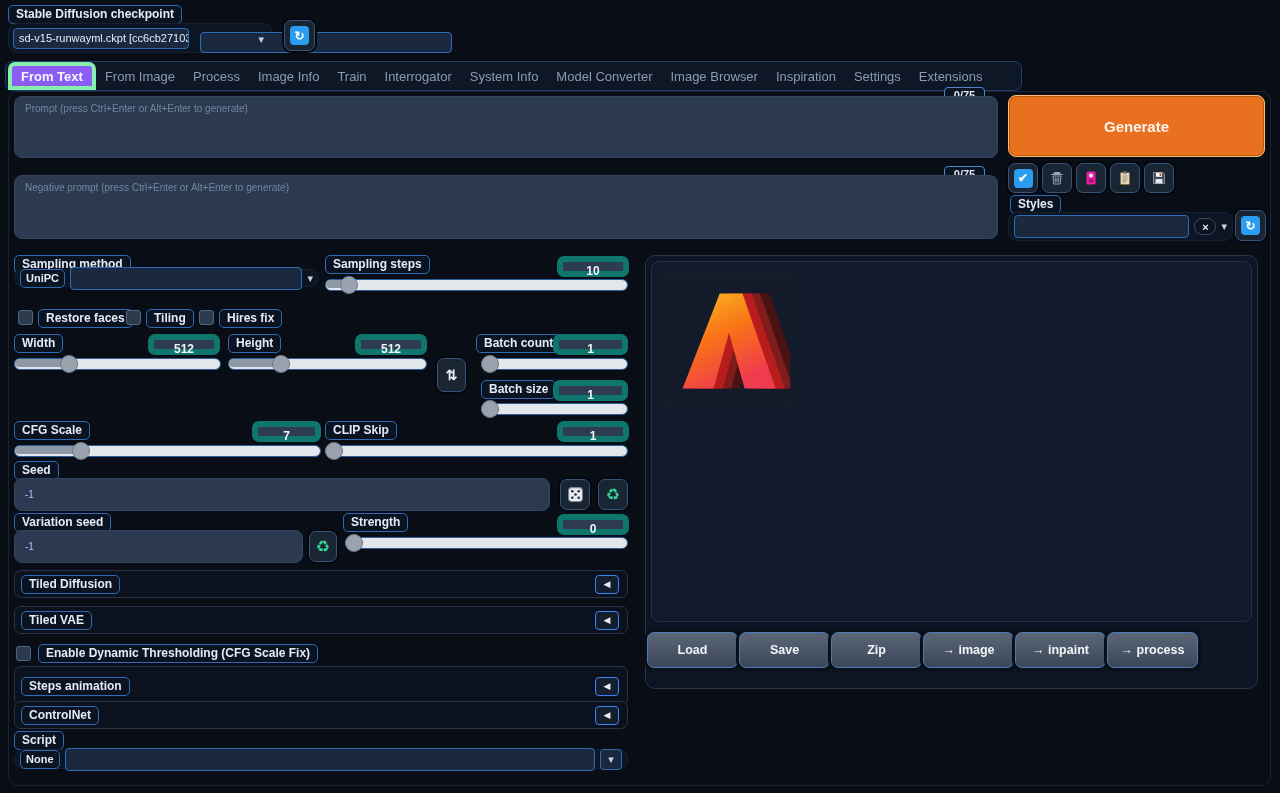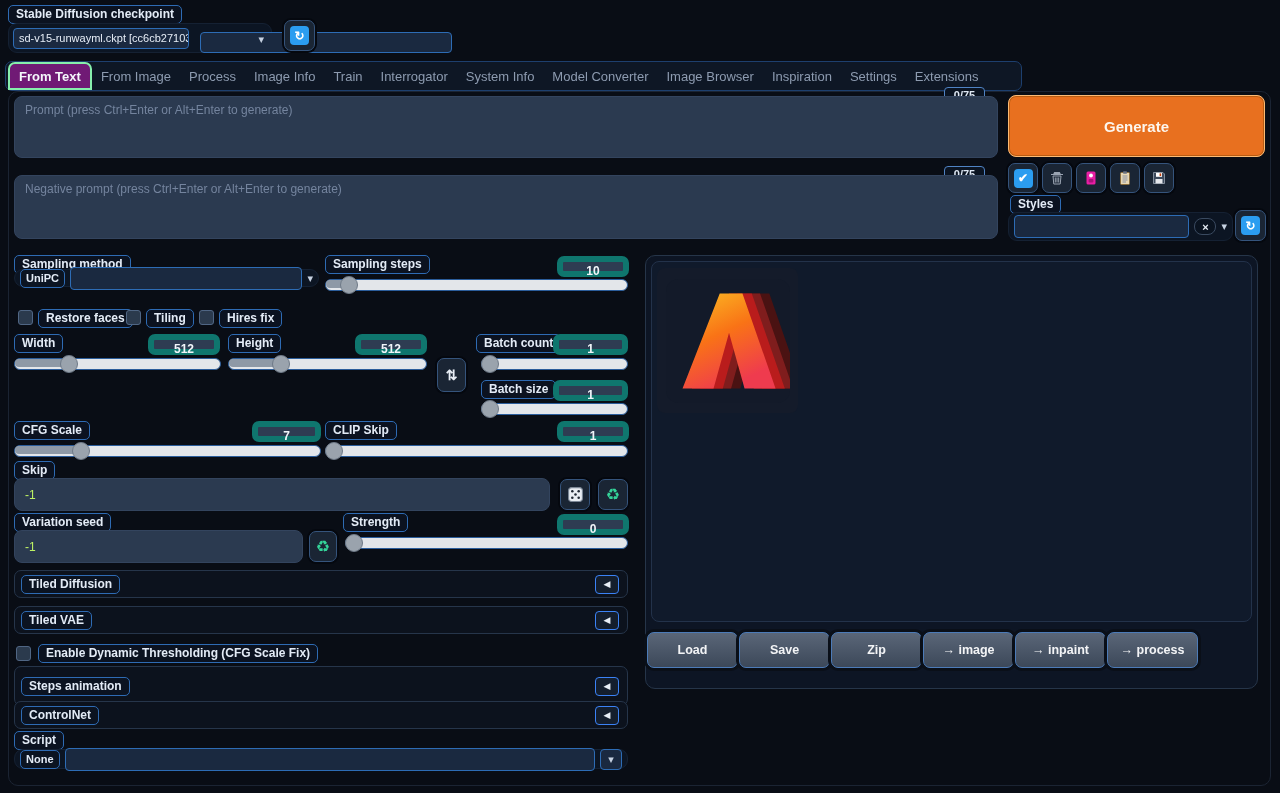--- a/index.html
+++ b/index.html
@@ -13,22 +13,22 @@
   .numbox{background:#2e3c52;border:6px solid #0f766e;border-radius:7px;color:#f1f5f9;
           font-size:12px;font-weight:bold;text-align:center;line-height:19px;}
   
   .slider{height:12px;}
   .slider .track{position:absolute;left:0;right:0;top:1px;height:10px;border-radius:6px;
                  background:#e3e6ea;border:1px solid #2b5d9b;}
   .slider .fill{position:absolute;left:1px;top:2px;height:8px;border-radius:6px 0 0 6px;background:#8e99a6;}
   .slider .knob{position:absolute;top:-2px;width:16px;height:16px;border-radius:50%;
                 background:#9aa3ad;border:1px solid #6e7987;}
   
-  .tinput{background:#2b3a50;border:1px solid #33445e;border-radius:8px;color:#bef264;
-          font-size:12px;font-family:"Liberation Sans",sans-serif;padding:6px 10px;outline:none;width:100%;height:100%;}
+  .tinput{background:#2b3a50;border:1px solid #33445e;border-radius:8px;color:#c4b5fd;
+          font-size:10px;font-family:"Liberation Sans",sans-serif;padding:6px 10px;outline:none;width:100%;height:100%;}
   textarea.tinput{resize:none;}
   .tinput::placeholder{color:#74849e;}
   
   .iconbtn{display:flex;align-items:center;justify-content:center;background:#1a2534;
            border:1px solid #35547c;border-radius:7px;cursor:pointer;box-shadow:0 0 0 2px #05080f;}
   .bluesq{display:flex;align-items:center;justify-content:center;width:19px;height:19px;border-radius:4px;
           background:#2b9df0;color:#fff;font-size:12px;font-weight:bold;}
   
   .ddshell{background:#0c1523;border:1px solid #152133;border-radius:9px;display:flex;align-items:center;padding:3px 5px;gap:5px;}
   .ddfield{flex:1;height:21px;background:#1a2940;border:1px solid #2d6cb5;border-radius:4px;position:relative;}
@@ -39,21 +39,21 @@
   .accarrow{display:flex;align-items:center;justify-content:center;width:22px;height:17px;
             border:1px solid #3b82f6;border-radius:4px;background:#141e2d;color:#e8eef6;font-size:9px;}
   
   .cbox{width:15px;height:15px;background:#2b3a4d;border:1px solid #506684;border-radius:3px;}
   
   .gbtn{flex:0 0 91px;height:36px;display:flex;align-items:center;justify-content:center;
         background:linear-gradient(180deg,#5a6678,#3c4859);border:1px solid #4c7bb8;border-radius:7px;
         color:#f3f4f6;font-size:12.5px;font-weight:bold;cursor:pointer;box-shadow:0 0 0 3px #0a0f18;}
   .tabs{display:flex;align-items:stretch;background:#0e1725;border:1px solid #1d3f6e;border-radius:7px;padding:0 2px;}
   .tab{display:flex;align-items:center;padding:0 9px;color:#8d9bb0;font-size:13px;cursor:pointer;white-space:nowrap;}
-  .tab--active{background:#701a75;border:2px solid #86efac;border-radius:7px 7px 0 0;color:#f4f7fb;font-weight:bold;}
+  .tab--active{background:#8b5cf6;border:4px solid #86efac;border-radius:7px 7px 0 0;color:#f4f7fb;font-weight:bold;}
   .counter{background:#0b1422;border:1px solid #4f83c4;border-radius:4px;color:#dfe8f4;font-size:11px;
            text-align:center;line-height:15px;font-weight:bold;}
   svg{display:block;}
 </style>
 </head>
 <body>
 
 <div class="page">
 
   <span class="chip abs" style="left:8px;top:5px;">Stable Diffusion checkpoint</span>
@@ -229,21 +229,21 @@
   </div>
 
   <span class="chip abs" style="left:325px;top:421px;">CLIP Skip</span>
   <div class="abs numbox" style="left:557px;top:421px;width:72px;height:21px;">1</div>
   <div class="abs slider" style="left:325px;top:444px;width:303px;">
     <span class="track"></span>
       <span class="fill" style="width:2%;"></span>
       <span class="knob" style="left:0%;"></span>
   </div>
 
-  <span class="chip abs" style="left:14px;top:461px;">Skip</span>
+  <span class="chip abs" style="left:14px;top:461px;">Seed</span>
   <input class="abs tinput" style="left: 14px; top: 478px; width: 536px; height: 33px;" value="-1">
   <div class="abs iconbtn" style="left:560px;top:479px;width:30px;height:31px;">
     <svg width="17" height="17" viewBox="0 0 16 16">
       <rect x="1.5" y="1.5" width="13" height="13" rx="3" fill="#e9edf3" stroke="#7c8796"></rect>
       <circle cx="5" cy="5" r="1.2" fill="#1f2733"></circle>
         <circle cx="11" cy="5" r="1.2" fill="#1f2733"></circle>
       <circle cx="8" cy="8" r="1.2" fill="#1f2733"></circle>
       <circle cx="5" cy="11" r="1.2" fill="#1f2733"></circle>
         <circle cx="11" cy="11" r="1.2" fill="#1f2733"></circle>
     </svg>

